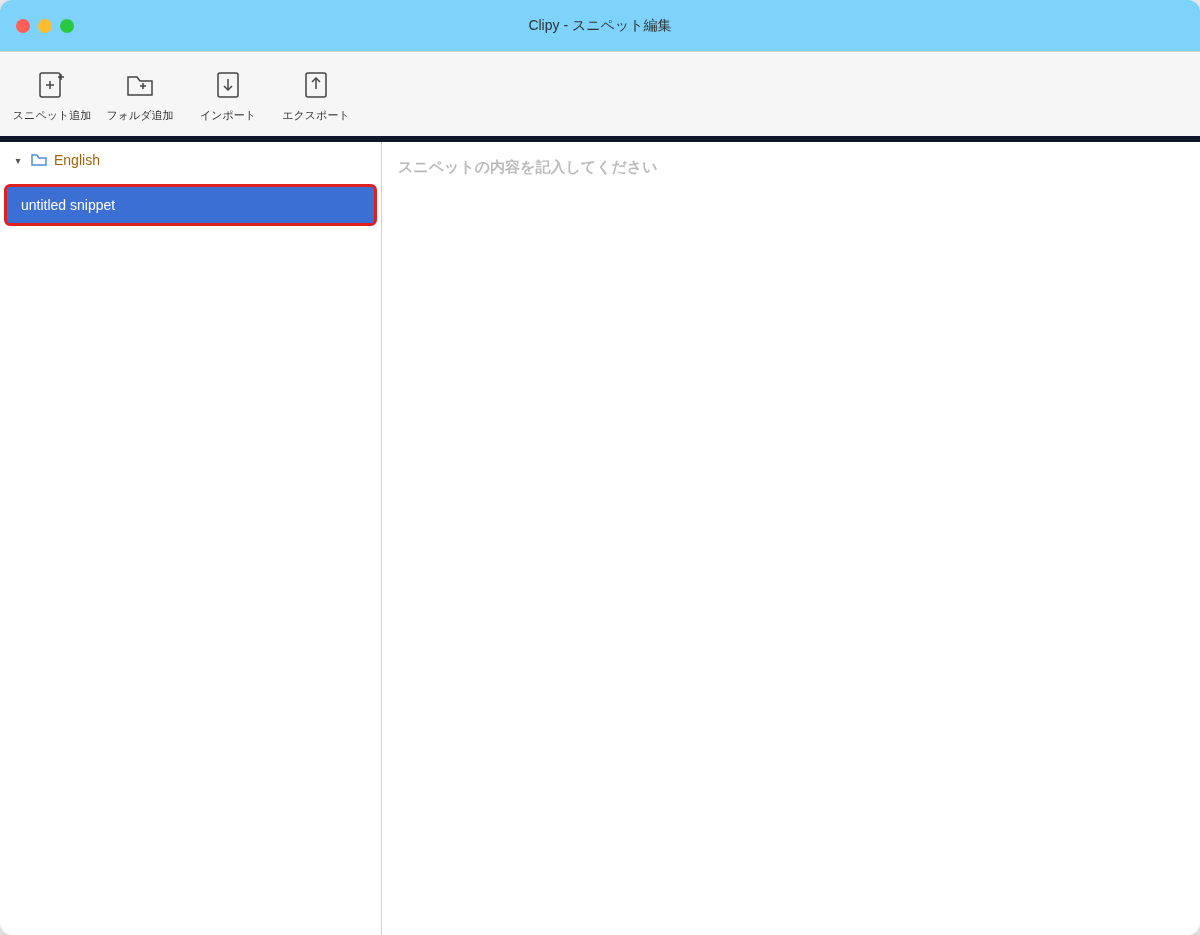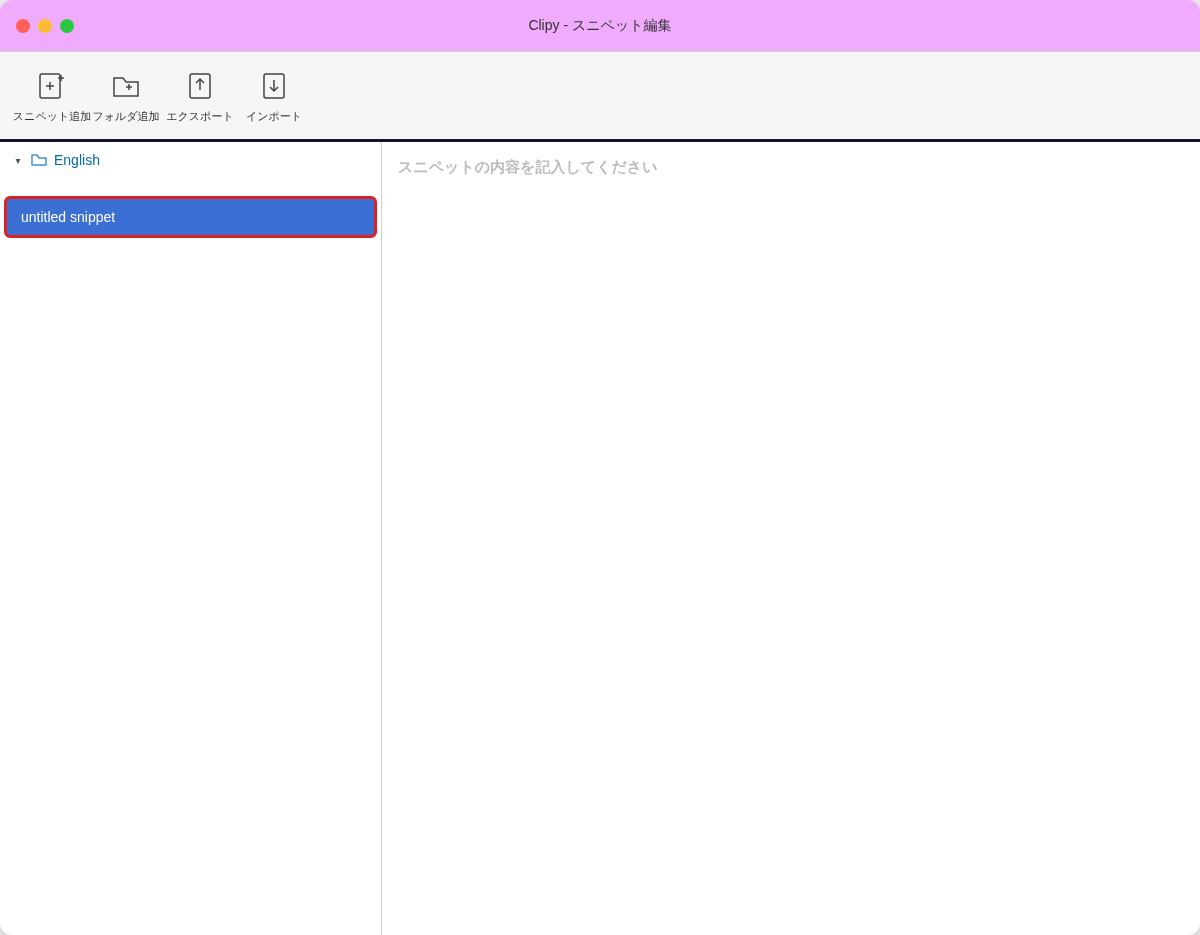--- a/index.html
+++ b/index.html
@@ -23,21 +23,21 @@
       border-radius: 12px;
       overflow: hidden;
       display: flex;
       flex-direction: column;
       box-shadow: 0 4px 20px rgba(0,0,0,0.2);
     }
 
     
     .title-bar {
       height: 52px;
-      background: #f0abfc;
+      background: #7dd3fc;
       border-bottom: 1px solid #d0d0d0;
       display: flex;
       align-items: center;
       justify-content: center;
       position: relative;
       flex-shrink: 0;
     }
 
     .traffic-lights {
       position: absolute;
@@ -70,25 +70,25 @@
     .title-text {
       font-size: 14px;
       font-weight: 500;
       color: #333;
     }
 
     
     .toolbar {
       height: 90px;
       background: #f6f6f6;
-      border-bottom: 3px solid #0f172a;
+      border-bottom: 6px solid #0f172a;
       display: flex;
       align-items: center;
       padding: 0 16px;
-      gap: 2px;
+      gap: 16px;
       flex-shrink: 0;
     }
 
     .toolbar-btn {
       display: flex;
       flex-direction: column;
       align-items: center;
       justify-content: center;
       width: 72px;
       height: 72px;
@@ -169,26 +169,26 @@
     .folder-icon svg {
       width: 18px;
       height: 18px;
       stroke: #4a90d9;
       fill: none;
       stroke-width: 1.5;
     }
 
     .folder-name {
       font-size: 14px;
-      color: #0369a1;
+      color: #a16207;
     }
 
     
     .snippet-item {
-      margin: 18px 4px;
+      margin: 6px 4px;
       padding: 10px 14px;
       border-radius: 6px;
       cursor: pointer;
       font-size: 14px;
       font-weight: 500;
       color: #ffffff;
       background: #3b6fd4;
       border: 3px solid #e02020;
     }
 
@@ -246,35 +246,35 @@
       <span class="toolbar-btn-label">フォルダ追加</span>
     </button>
 
 
 
     <button class="toolbar-btn">
       <div class="toolbar-btn-icon">
         <svg viewBox="0 0 32 32">
           <rect x="6" y="4" width="20" height="24" rx="2"></rect>
           <line x1="16" y1="10" x2="16" y2="20"></line>
-          <polyline points="12,13 16,9 20,13"></polyline>
+          <polyline points="12,17 16,21 20,17"></polyline>
         </svg>
       </div>
-      <span class="toolbar-btn-label">エクスポート</span>
+      <span class="toolbar-btn-label">インポート</span>
     </button>
 
     <button class="toolbar-btn">
       <div class="toolbar-btn-icon">
         <svg viewBox="0 0 32 32">
           <rect x="6" y="4" width="20" height="24" rx="2"></rect>
           <line x1="16" y1="10" x2="16" y2="20"></line>
-          <polyline points="12,17 16,21 20,17"></polyline>
+          <polyline points="12,13 16,9 20,13"></polyline>
         </svg>
       </div>
-      <span class="toolbar-btn-label">インポート</span>
+      <span class="toolbar-btn-label">エクスポート</span>
     </button>
 
   </div>
 
   <div class="main-content">
 
     <div class="left-panel">
 
       <div class="folder-row">
         <div class="chevron-icon">▾</div>

